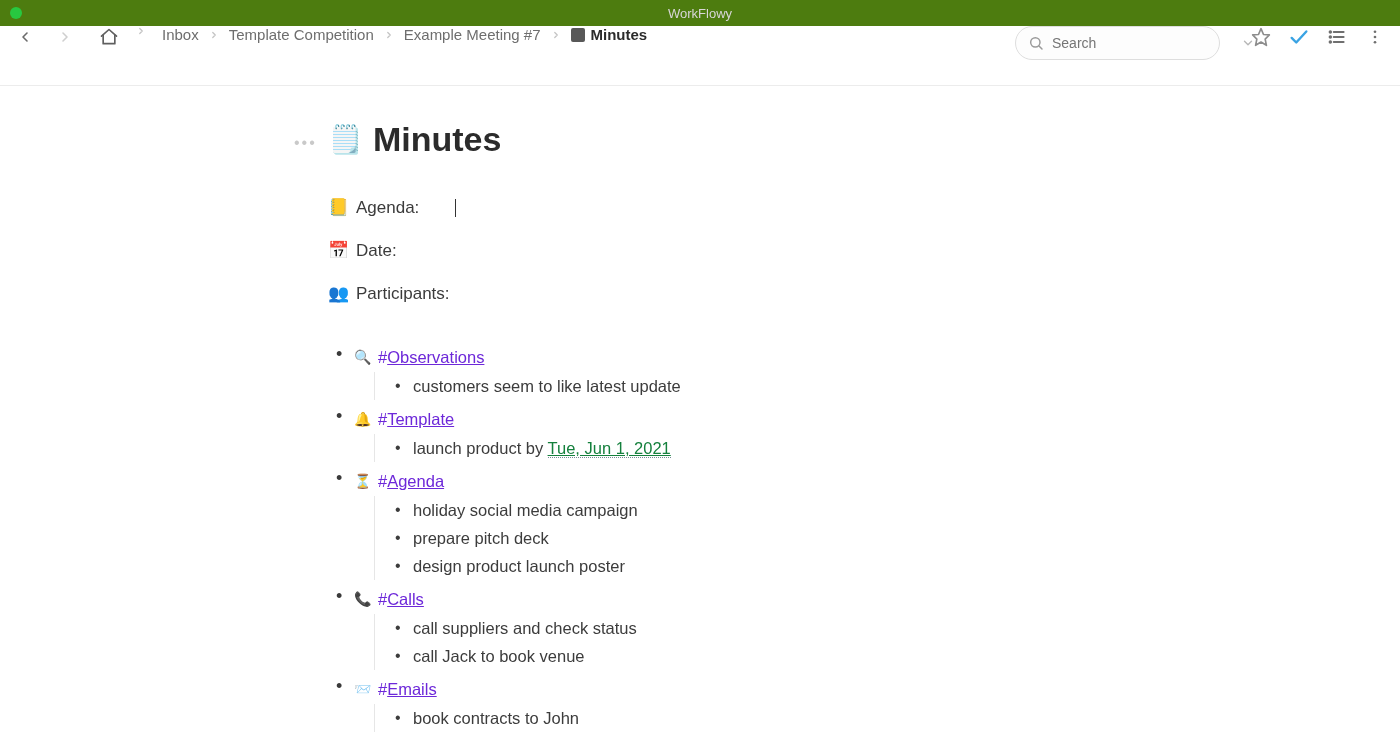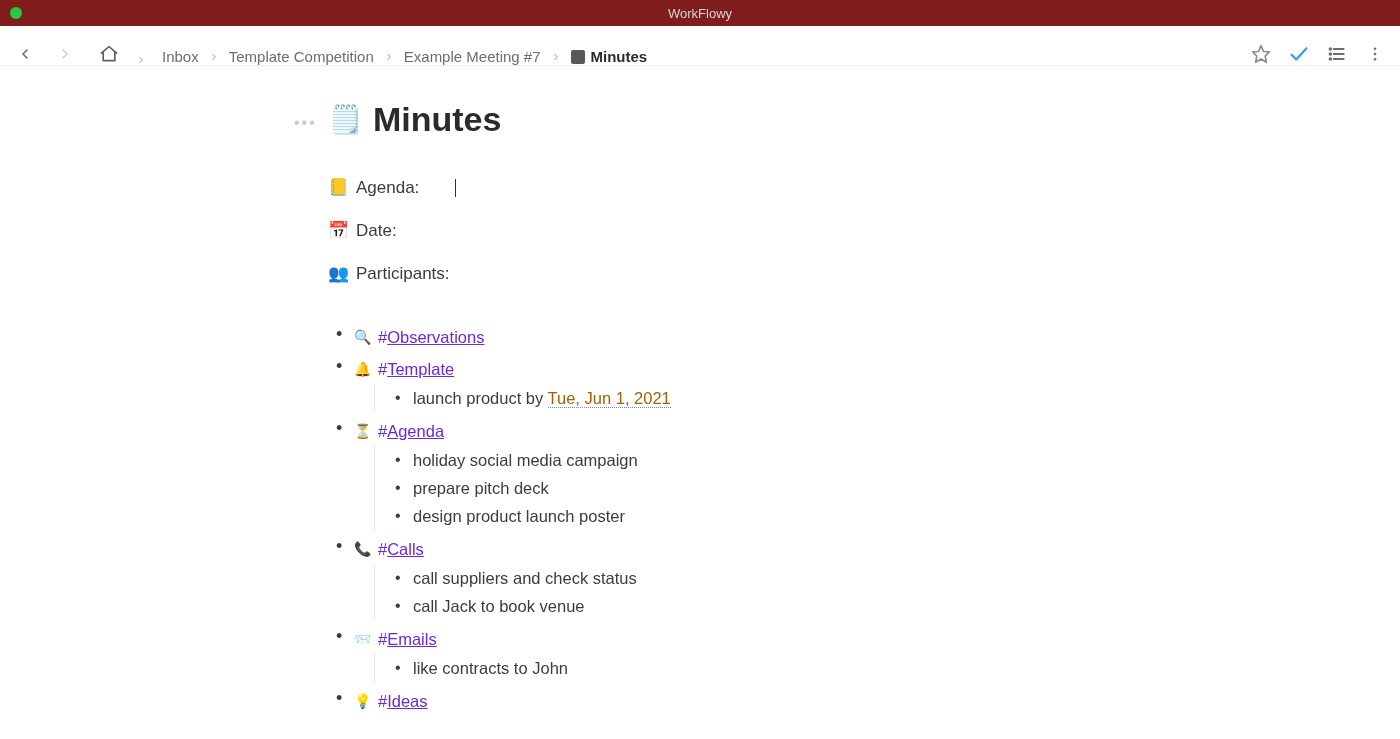--- a/index.html
+++ b/index.html
@@ -1,24 +1,24 @@
 <!DOCTYPE html>
 <html><head>
 <meta charset="utf-8">
 <style>
   * { box-sizing: border-box; margin: 0; padding: 0; }
   html, body { width: 1400px; height: 739px; font-family: -apple-system, BlinkMacSystemFont, "Segoe UI", Helvetica, Arial, sans-serif; background:#fff; color:#1f1f1f; overflow:hidden;}
   
-  .titlebar { height:26px; background:#7f1d1d; display:flex; align-items:center; position:relative; }
+  .titlebar { height:26px; background:#4d7c0f; display:flex; align-items:center; position:relative; }
   .traffic { display:flex; gap:8px; margin-left:10px;}
   .tl { width:12px; height:12px; border-radius:50%; }
   .tl.green{ background:#28c840;}
   .app-title { position:absolute; left:50%; transform:translateX(-50%); color:#d8d6d7; font-size:13px; font-weight:500;}
   
-  .toolbar { height:40px; border-bottom:1px solid #ececec; display:flex; align-items:flex-end; padding:0 14px; gap:16px; }
+  .toolbar { height:60px; border-bottom:1px solid #ececec; display:flex; align-items:flex-start; padding:0 14px; gap:16px; }
   .nav-arrows { display:flex; gap:18px; margin-right:6px;}
   .icon-btn { display:flex; align-items:center; justify-content:center; width:22px; height:22px; color:#6b6b6b; cursor:pointer; }
   .icon-btn.dim { color:#c9c9c9; }
   .home { color:#5f5f5f; }
   .crumbs { display:flex; align-items:center; gap:10px; font-size:15px; }
   .crumb { color:#6e6e6e; cursor:pointer; }
   .crumb.current { color:#2b2b2b; font-weight:600; display:flex; align-items:center; gap:6px;}
   .sep { color:#c4c4c4; }
   .spacer { flex:1; }
   .search-box { display:flex; align-items:center; gap:8px; border:1px solid #dedede; border-radius:20px; height:34px; padding:0 12px; width:205px; color:#8c8c8c; background:#fdfdfd;}
@@ -40,21 +40,21 @@
   .meta-emoji { width:20px; display:inline-block; }
   .cursor-caret { width:1px; height:18px; background:#333; display:inline-block; margin-left:28px;}
   .outline { margin-top:40px; font-size:16.5px; color:#3d3d3d;}
   .outline ul { list-style:none; }
   .top-item { position:relative; padding-left:26px; margin-bottom:6px;}
   .top-item::before { content:"•"; position:absolute; left:8px; top:0; font-size:18px; color:#3a3a3a;}
   .top-label { display:flex; align-items:center; gap:6px; line-height:26px;}
   .tag-link { color:#6d28d9; cursor:pointer; }
   .tag-link .hash { text-decoration:none; }
   .tag-link .tagword { text-decoration:underline; }
-  .date-link { color:#a16207; border-bottom:1px dotted #7a8994; }
+  .date-link { color:#15803d; border-bottom:1px dotted #7a8994;text-decoration:underline; }
   .sub-list { margin-left:20px; border-left:1px solid #e6e6e6; padding-left:20px; margin-top:2px; margin-bottom:4px;}
   .sub-item { position:relative; padding-left:18px; line-height:28px; color:#3c3c3c;}
   .sub-item::before { content:"•"; position:absolute; left:0; top:0; font-size:16px; color:#3c3c3c;}
   .doc-emoji { font-size:14px; display:inline-block; width:18px; text-align:center;}
   .page-icon-small { width:14px; height:14px; background:#585858; border-radius:2px; display:inline-block;}
   svg { display:block; }
 </style>
 </head>
 <body>
 
@@ -109,20 +109,34 @@
         </svg>
     </span>
     <span class="crumb current">
       <span class="page-icon-small"></span>
       <span>Minutes</span>
     </span>
   </div>
 
   <div class="spacer"></div>
 
+  <div class="search-box">
+    <span>
+      <svg width="16" height="16" viewBox="0 0 24 24" fill="none" stroke="#9a9a9a" stroke-width="2.2" stroke-linecap="round">
+          <circle cx="11" cy="11" r="7"></circle>
+          <line x1="21" y1="21" x2="16.5" y2="16.5"></line>
+        </svg>
+    </span>
+    <input type="text" placeholder="Search" style="">
+    <span class="chev">
+      <svg width="14" height="14" viewBox="0 0 24 24" fill="none" stroke="#b7b7b7" stroke-width="2.4" stroke-linecap="round" stroke-linejoin="round">
+          <polyline points="6 9 12 15 18 9"></polyline>
+        </svg>
+    </span>
+  </div>
 
   <div class="tbar-right">
     <div class="icon-btn star">
       <svg width="20" height="20" viewBox="0 0 24 24" fill="none" stroke="#8d8d8d" stroke-width="2" stroke-linejoin="round">
           <polygon points="12 2 15 9 22 9.5 17 14.5 18.5 22 12 18 5.5 22 7 14.5 2 9.5 9 9"></polygon>
         </svg>
     </div>
     <div class="icon-btn check">
       <svg width="22" height="22" viewBox="0 0 24 24" fill="none" stroke="#3aa3e3" stroke-width="2.6" stroke-linecap="round" stroke-linejoin="round">
           <polyline points="4 13 9 18 20 6"></polyline>
@@ -172,20 +186,23 @@
       </div>
     </div>
 
     <div class="outline">
       <ul id="sections-root">
           <li class="top-item">
             <div class="top-label">
               <span class="doc-emoji">🔍</span>
               <span class="tag-link"><span class="hash">#</span><span class="tagword">Observations</span></span>
             </div>
+            <ul class="sub-list">
+              <li class="sub-item">customers seem to like latest update</li>
+            </ul>
           </li>
           <li class="top-item">
             <div class="top-label">
               <span class="doc-emoji">🔔</span>
               <span class="tag-link"><span class="hash">#</span><span class="tagword">Template</span></span>
             </div>
             <ul class="sub-list">
               <li class="sub-item"><span>launch product by </span><span class="date-link">Tue, Jun 1, 2021</span></li>
             </ul>
           </li>
@@ -209,21 +226,21 @@
               <li class="sub-item">call suppliers and check status</li>
               <li class="sub-item">call Jack to book venue</li>
             </ul>
           </li>
           <li class="top-item">
             <div class="top-label">
               <span class="doc-emoji">📨</span>
               <span class="tag-link"><span class="hash">#</span><span class="tagword">Emails</span></span>
             </div>
             <ul class="sub-list">
-              <li class="sub-item">like contracts to John</li>
+              <li class="sub-item">book contracts to John</li>
             </ul>
           </li>
           <li class="top-item">
             <div class="top-label">
               <span class="doc-emoji">💡</span>
               <span class="tag-link"><span class="hash">#</span><span class="tagword">Ideas</span></span>
             </div>
           </li>
         </ul>
     </div>

